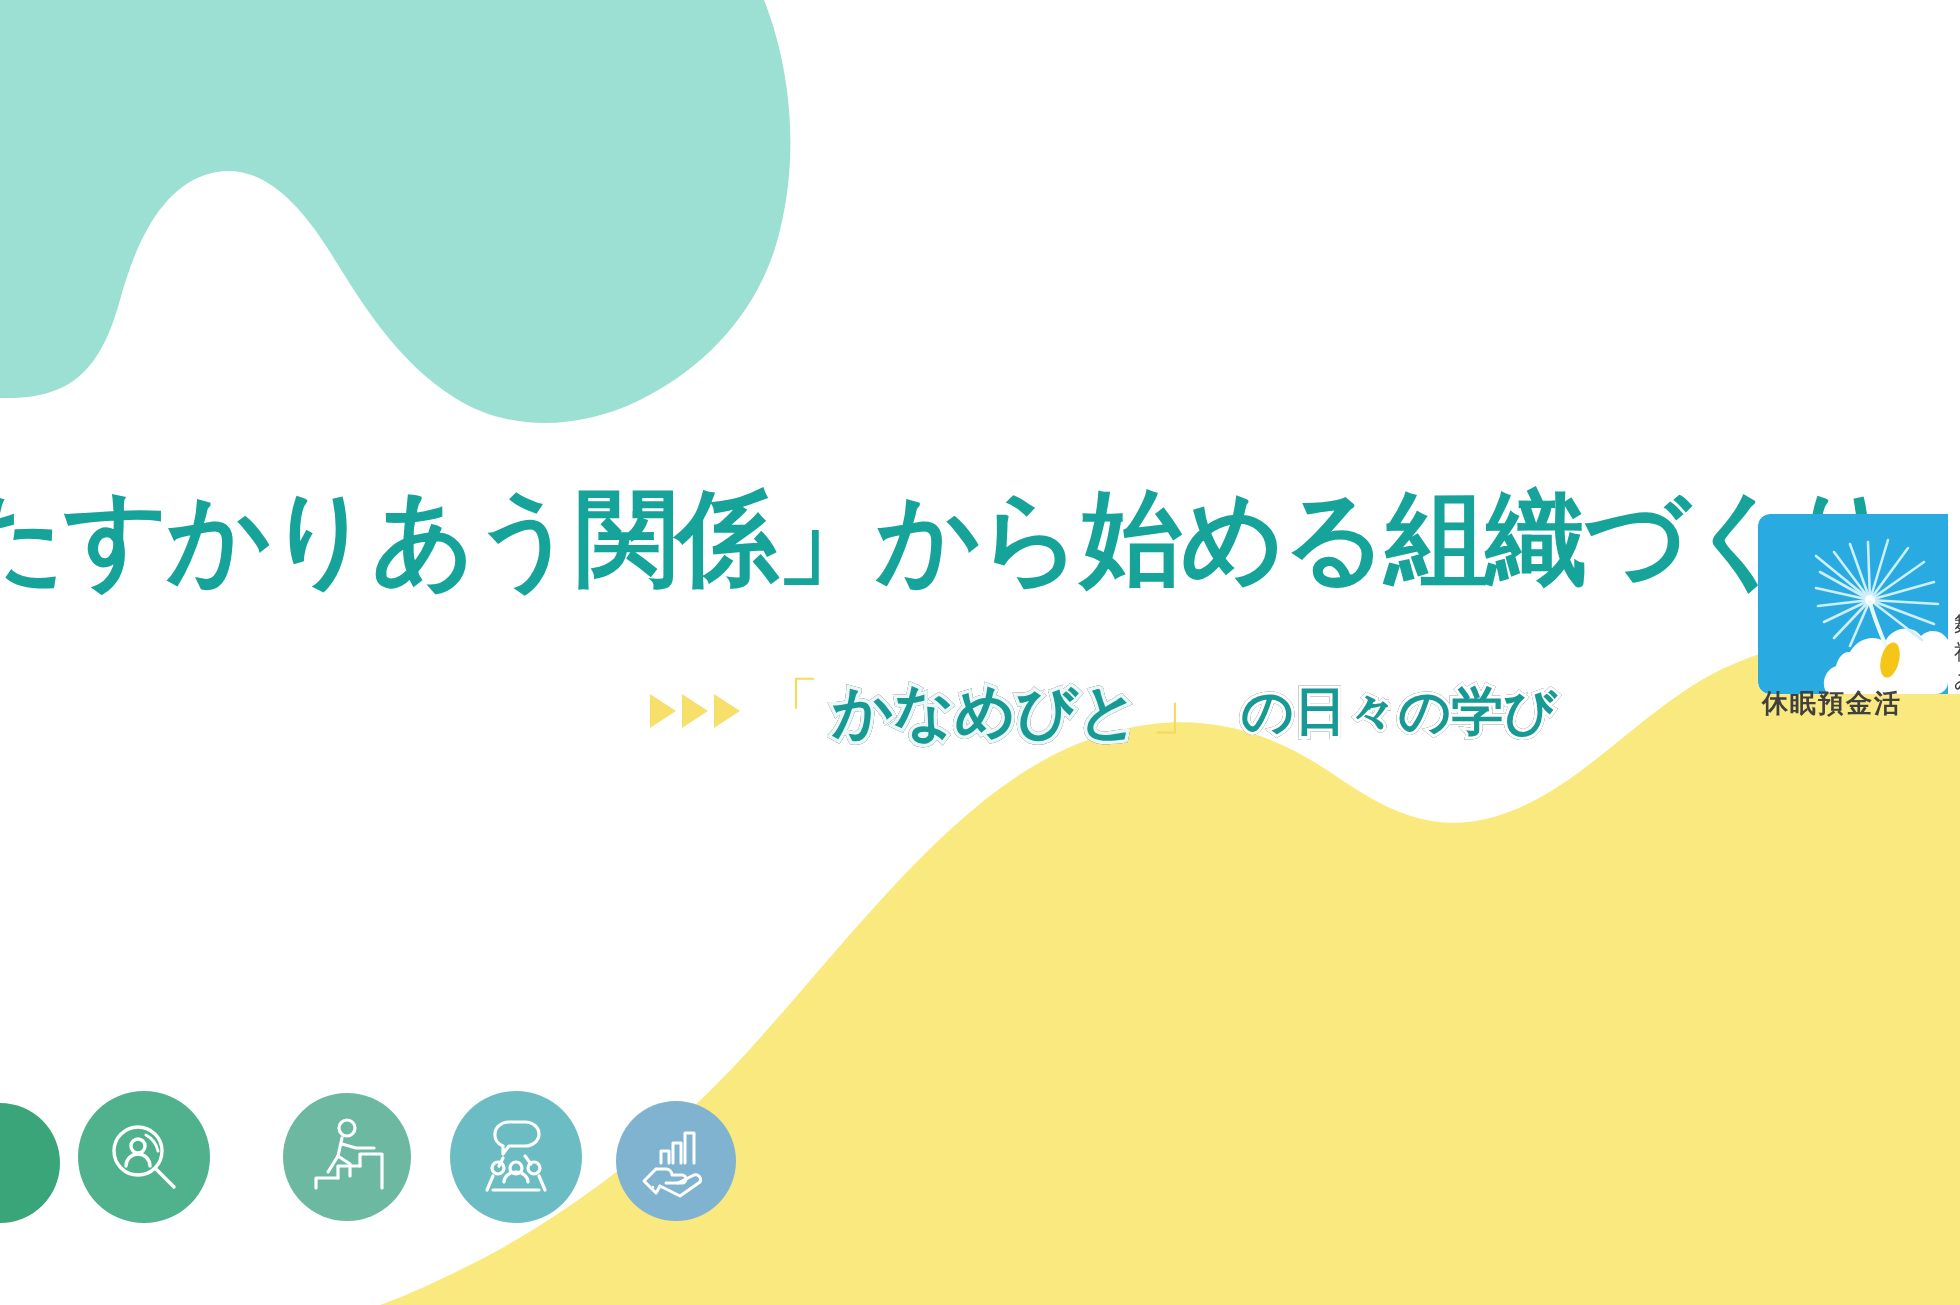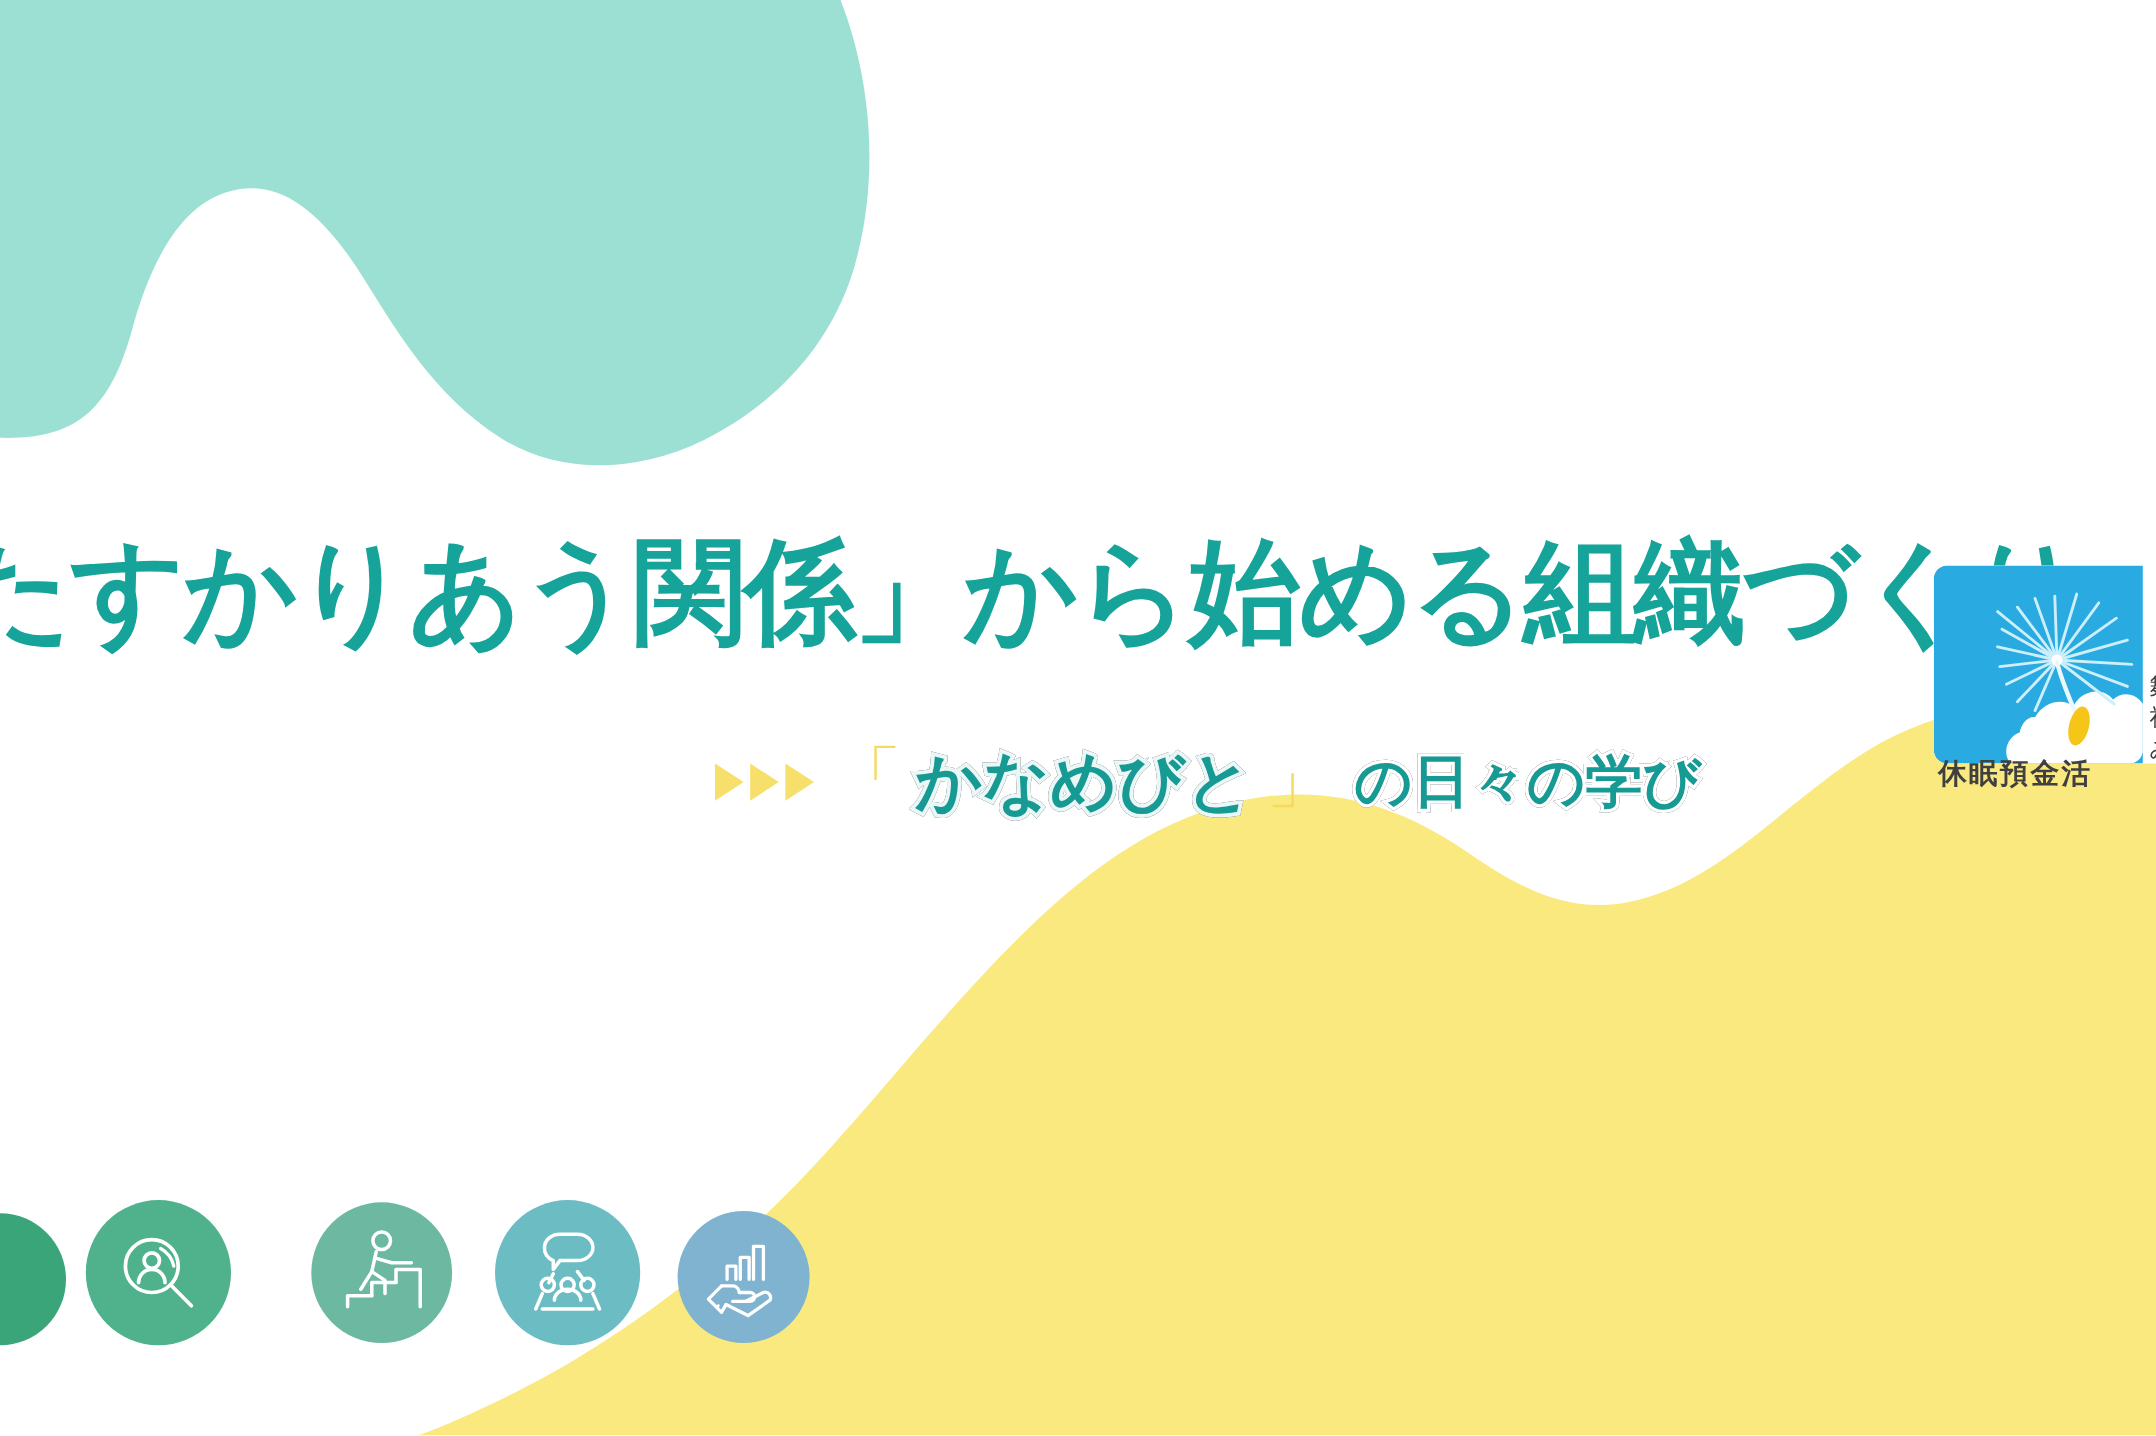--- a/index.html
+++ b/index.html
@@ -80,21 +80,21 @@
   }
   .sub-tail{
     font-family:"DejaVu Sans","Liberation Sans",sans-serif;
     font-weight:700;
     font-size:52px;
     line-height:1;
     color:#169a93;
     -webkit-text-stroke:6px #ffffff;
     paint-order:stroke fill;
     filter:drop-shadow(0 0 0.6px #6f6f78) drop-shadow(0.8px 0.8px 0 rgba(90,90,100,.4));
-    margin-left:6px;
+    margin-left:16px;
   }
 
   
   .logo{
     position:absolute;
     left:1758px;
     top:514px;
     width:250px;
     height:250px;
   }

